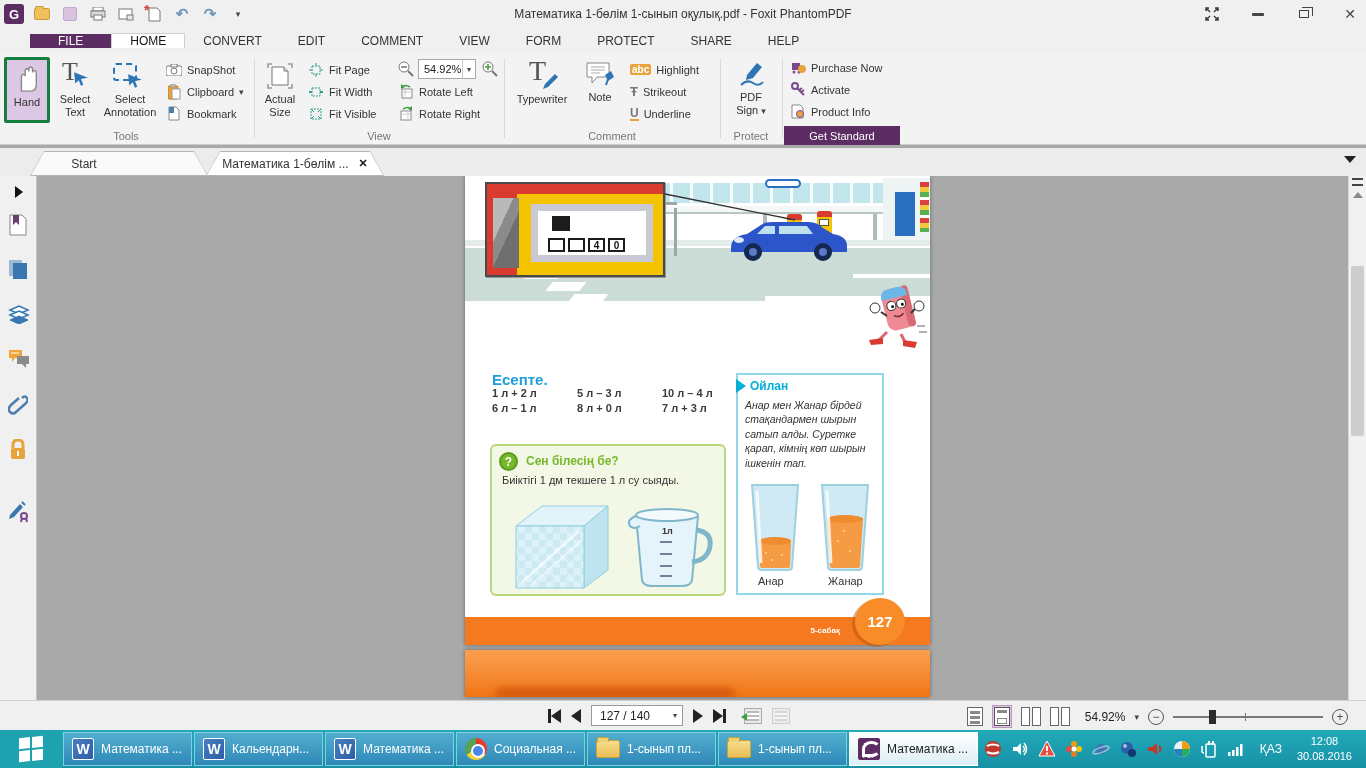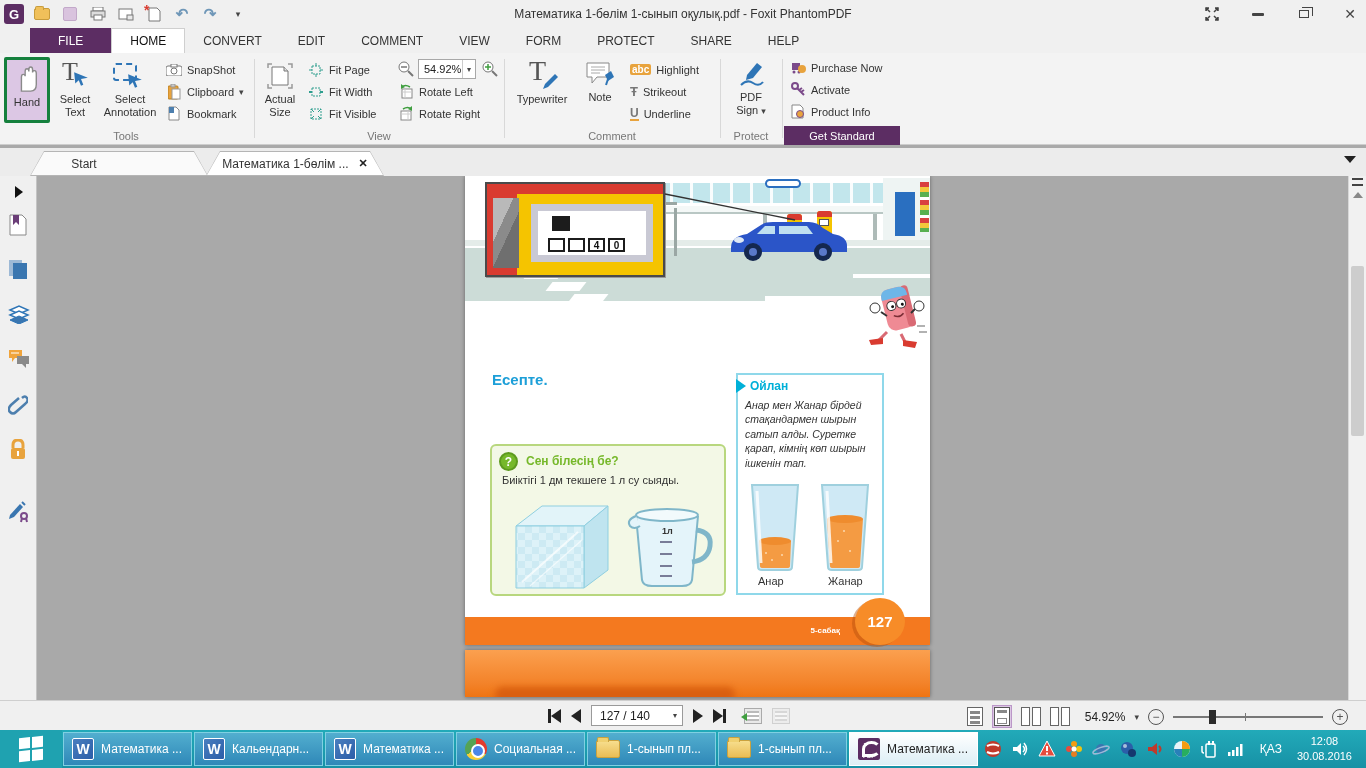--- a/index.html
+++ b/index.html
@@ -18,21 +18,21 @@
   .undo-redo { font-size:15px; color:#6f97b8; font-weight:bold; }
   #window-title { left:0; top:0; width:1366px; height:28px; text-align:center; line-height:28px; font-size:12px; color:#333; pointer-events:none; }
   .wincontrols { right:6px; top:0; height:28px; display:flex; align-items:center; gap:26px; position:absolute; }
   .winbtn { width:20px; height:16px; display:flex; align-items:center; justify-content:center; color:#444; font-size:12px; }
   .min-bar { width:12px; height:3px; background:#444; border-radius:1px; }
   .restore-sq { width:10px; height:8px; border:1.5px solid #444; position:relative; background:#f0f0f0; }
   .restore-sq:before { content:""; position:absolute; left:2px; top:-4px; width:10px; height:8px; border:1.5px solid #444; border-bottom:none; border-left:none; }
 
   
   #tabrow { left:0; top:28px; width:1366px; height:25px; background:#f0f0f0; }
-  .rtabs { display:flex; height:25px; padding-left:30px; }
+  .rtabs { display:flex; height:25px; padding-left:30px;align-items:center; }
   .rtab { padding:0 18px; font-size:12px; color:#333; display:flex; align-items:center; }
   .rtab.file { background:#5c2d63; color:#fff; padding:0 28px; }
   .rtab.active { background:#fff; border:1px solid #cfcfcf; border-bottom:none; color:#111; }
   .findbar { position:absolute; right:10px; top:30px; display:flex; align-items:center; gap:8px; }
   .find-folder { width:18px; height:14px; background:#f0c05a; border:1px solid #c89c3c; border-radius:2px; position:relative; }
   .find-folder:after { content:""; position:absolute; right:1px; bottom:0px; width:8px; height:8px; border:2px solid #4d7fae; border-radius:50%; }
   #find-input { width:118px; height:20px; border:1px solid #8aa8c0; background:#fff; font-size:12px; padding:0 20px 0 6px; color:#666; font-family:"Liberation Sans",sans-serif; }
   .mag { width:9px; height:9px; border:2px solid #3a78b5; border-radius:50%; position:relative; }
   .mag:after { content:""; position:absolute; width:5px; height:2px; background:#3a78b5; transform:rotate(45deg); left:7px; top:8px; }
   .find-mag { position:absolute; right:148px; top:34px; }
@@ -629,20 +629,28 @@
         <circle cx="10" cy="26" r="5" fill="#fff" stroke="#333"></circle>
         <circle cx="54" cy="24" r="5" fill="#fff" stroke="#333"></circle>
         <path d="M16 30 L22 34 M50 27 L46 31" stroke="#333" stroke-width="2"></path>
         <path d="M22 50 L14 58 M36 52 L40 60" stroke="#d96a74" stroke-width="3"></path>
         <path d="M4 58 L18 56 L18 62 L6 63 Z" fill="#d93b30"></path>
         <path d="M38 58 L52 60 L50 66 L38 64 Z" fill="#d93b30"></path>
         <path d="M52 44 h8 M54 50 h8" stroke="#999" stroke-width="1.5"></path>
       </svg>
 
       <div id="ex-title">Есепте.</div>
+      <div id="problems">
+        <span>1 л + 2 л</span>
+        <span>5 л – 3 л</span>
+        <span>10 л – 4 л</span>
+        <span>6 л – 1 л</span>
+        <span>8 л + 0 л</span>
+        <span>7 л + 3 л</span>
+      </div>
 
       <div id="knowbox">
         <div class="q-circle">?</div>
         <div class="kb-title">Сен білесің бе?</div>
         <div class="kb-text">Биіктігі 1 дм текшеге 1 л су сыяды.</div>
 
         <svg width="110" height="95" viewBox="0 0 110 95" style="position:absolute; left:12px; top:52px;">
           <defs>
             <pattern id="chk" width="14" height="14" patternUnits="userSpaceOnUse">
               <rect width="14" height="14" fill="#cdeaf3"></rect>

